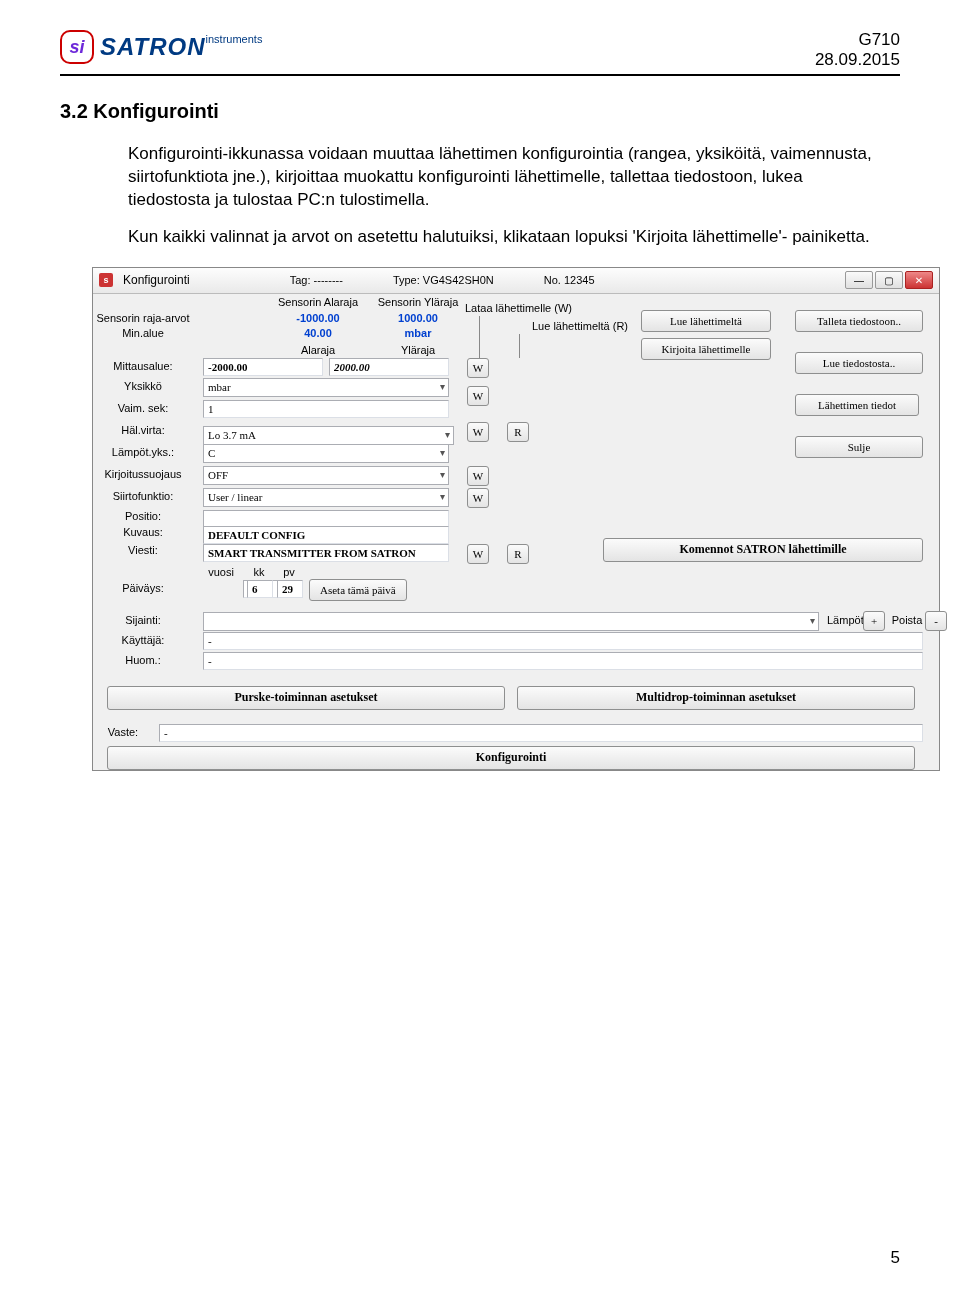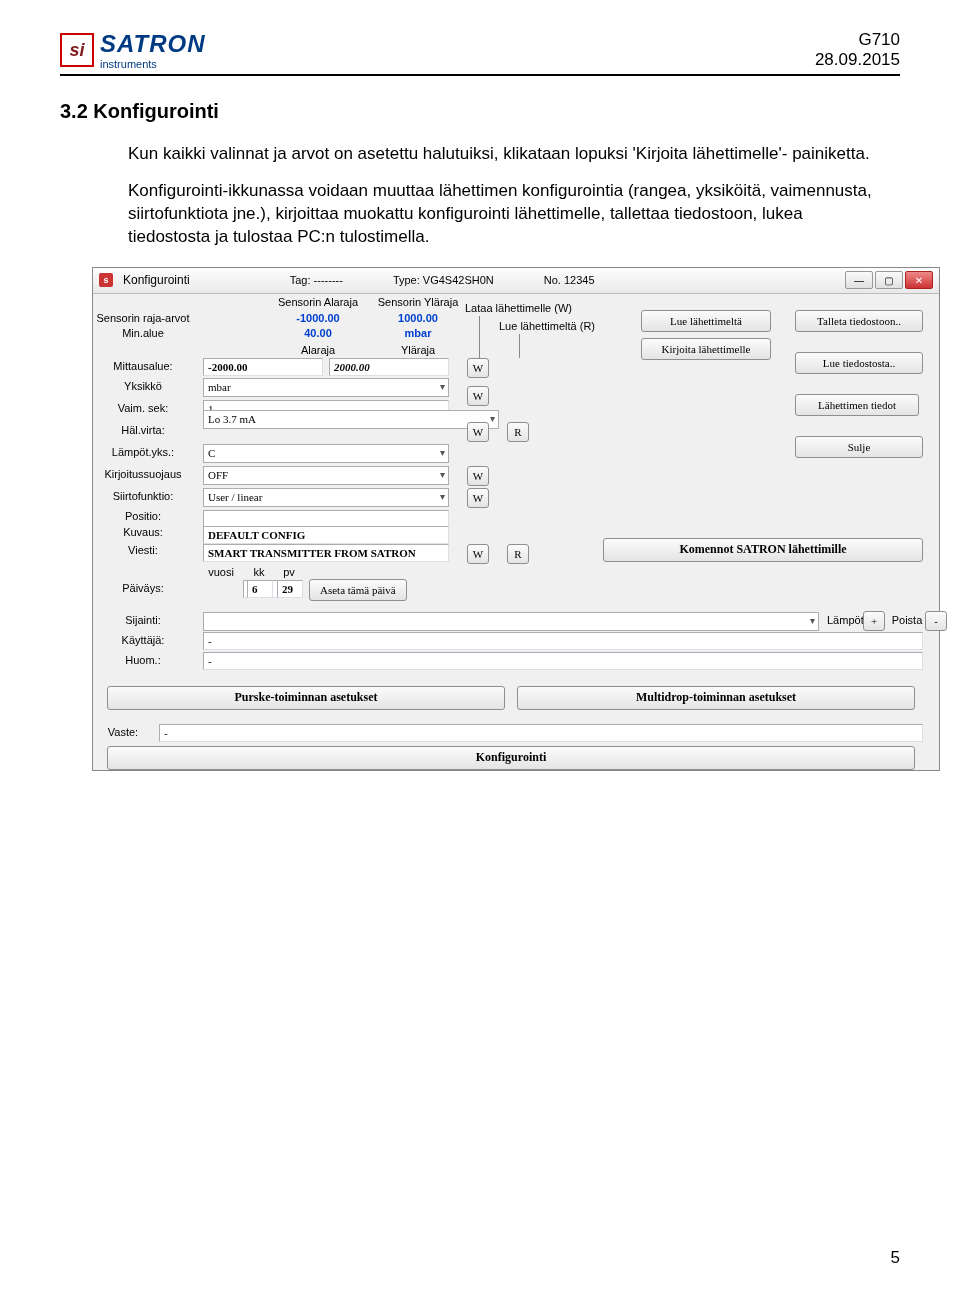--- a/index.html
+++ b/index.html
@@ -1,21 +1,21 @@
 <!DOCTYPE html>
 <html><head>
 <meta charset="utf-8">
 <style>
   *{box-sizing:border-box;margin:0;padding:0}
   body{width:960px;height:1294px;background:#fff;font-family:Arial,Helvetica,sans-serif;color:#000;position:relative}
   .page{padding:30px 60px 30px 60px}
   .hdr{display:flex;justify-content:space-between;align-items:flex-start;border-bottom:2px solid #000;padding-bottom:4px;margin-bottom:24px}
   .logo{display:flex;align-items:center;gap:6px}
-  .logo-box{width:34px;height:34px;border:2px solid #c00;border-radius:0;display:flex;align-items:center;justify-content:center;font:italic bold 18px Arial;color:#7f1d1d}
-  .logo-txt{display:flex;flex-direction:column;line-height:1}
+  .logo-box{width:34px;height:34px;border:2px solid #c00;border-radius:10px;display:flex;align-items:center;justify-content:center;font:italic bold 18px Arial;color:#6d28d9}
+  .logo-txt{display:flex;flex-direction:row;line-height:1}
   .logo-main{font:italic bold 24px Arial;color:#003a82;letter-spacing:1px}
   .logo-sub{font:11px Arial;color:#003a82}
   .hdr-right{text-align:right;font-size:17px}
   .sect{font-weight:bold;font-size:20px;margin:10px 0 20px 0}
   .body-txt p{font-size:17px;line-height:1.35;margin-bottom:14px;margin-left:68px;max-width:750px}
   
   .app{margin:18px 0 0 32px;width:848px;border:1px solid #888;background:#f0f0f0;font:11px "Segoe UI",Tahoma,sans-serif;color:#000;position:relative}
   .titlebar{height:26px;background:linear-gradient(#fdfdfd,#e9e9e9);border-bottom:1px solid #bbb;display:flex;align-items:center;padding:0 6px;gap:10px}
   .titlebar .ico{width:14px;height:14px;background:#c33;border-radius:2px;display:inline-flex;align-items:center;justify-content:center;color:#fff;font:bold 9px Arial}
   .titlebar .wtitle{font-size:12px}
@@ -50,22 +50,22 @@
     </div>
     <div class="hdr-right">
       <div>G710</div>
       <div>28.09.2015</div>
     </div>
   </div>
 
   <div class="sect">3.2 Konfigurointi</div>
 
   <div class="body-txt">
+    <p>Konfigurointi-ikkunassa voidaan muuttaa lähettimen konfigurointia (rangea, yksiköitä, vaimennusta, siirtofunktiota jne.), kirjoittaa muokattu konfigurointi lähettimelle, tallettaa tiedostoon, lukea tiedostosta ja tulostaa PC:n tulostimella.</p>
     <p>Kun kaikki valinnat ja arvot on asetettu halutuiksi, klikataan lopuksi 'Kirjoita lähettimelle'- painiketta.</p>
-    <p>Konfigurointi-ikkunassa voidaan muuttaa lähettimen konfigurointia (rangea, yksiköitä, vaimennusta, siirtofunktiota jne.), kirjoittaa muokattu konfigurointi lähettimelle, tallettaa tiedostoon, lukea tiedostosta ja tulostaa PC:n tulostimella.</p>
   </div>
 
   <div class="app">
     <div class="titlebar">
       <span class="ico">s</span>
       <span class="wtitle">Konfigurointi</span>
       <span class="tmid">
         <span><span>Tag:</span> <span>--------</span></span>
         <span><span>Type:</span> <span>VG4S42SH0N</span></span>
         <span><span>No.</span> <span>12345</span></span>
@@ -99,21 +99,21 @@
 
       <div class="lbl" style="left:0;top:86px;width:100px">Yksikkö</div>
       <div class="dd" style="left:110px;top:84px;width:246px">
           <span>mbar</span>
         </div>
 
       <div class="lbl" style="left:0;top:108px;width:100px">Vaim. sek:</div>
       <input class="input" style="left: 110px; top: 106px; width: 246px;" value="1">
 
       <div class="lbl" style="left:0;top:130px;width:100px">Häl.virta:</div>
-      <div class="dd" style="left:110px;top:116px;width:296px">
+      <div class="dd" style="left:110px;top:132px;width:251px">
           <span>Lo 3.7 mA</span>
         </div>
 
       <div class="lbl" style="left:0;top:152px;width:100px">Lämpöt.yks.:</div>
       <div class="dd" style="left:110px;top:150px;width:246px">
           <span>C</span>
         </div>
 
       <div class="lbl" style="left:0;top:174px;width:100px">Kirjoitussuojaus</div>
       <div class="dd" style="left:110px;top:172px;width:246px">
@@ -135,21 +135,21 @@
       <div class="hd" style="left:108px;top:272px;width:40px">vuosi</div>
       <div class="hd" style="left:152px;top:272px;width:28px">kk</div>
       <div class="hd" style="left:182px;top:272px;width:28px">pv</div>
       <div class="lbl" style="left:0;top:288px;width:100px">Päiväys:</div>
       <input class="input bold" style="left: 110px; top: 286px; width: 40px; margin-left: 40px;" value="2015">
       <input class="input bold" style="left: 154px; top: 286px; width: 26px;" value="6">
       <input class="input bold" style="left: 184px; top: 286px; width: 26px;" value="29">
       <div class="btn" style="left:216px;top:285px">Aseta tämä päivä</div>
 
       <div class="hd" style="left:372px;top:8px;width:120px;text-align:left">Lataa lähettimelle (W)</div>
-      <div class="hd" style="left:406px;top:26px;width:130px;text-align:left">Lue lähettimeltä (R)</div>
+      <div class="hd" style="left:422px;top:26px;width:130px;text-align:center">Lue lähettimeltä (R)</div>
       <div style="position:absolute;left:386px;top:22px;width:1px;height:42px;border-left:1px solid #888"></div>
       <div style="position:absolute;left:426px;top:40px;width:1px;height:24px;border-left:1px solid #888"></div>
 
       <div class="btn sbtn" style="left:374px;top:64px">W</div>
       <div class="btn sbtn" style="left:374px;top:92px">W</div>
       <div class="btn sbtn" style="left:374px;top:128px">W</div>
       <div class="btn sbtn" style="left:414px;top:128px">R</div>
       <div class="btn sbtn" style="left:374px;top:172px">W</div>
       <div class="btn sbtn" style="left:374px;top:194px">W</div>
       <div class="btn sbtn" style="left:374px;top:250px">W</div>

